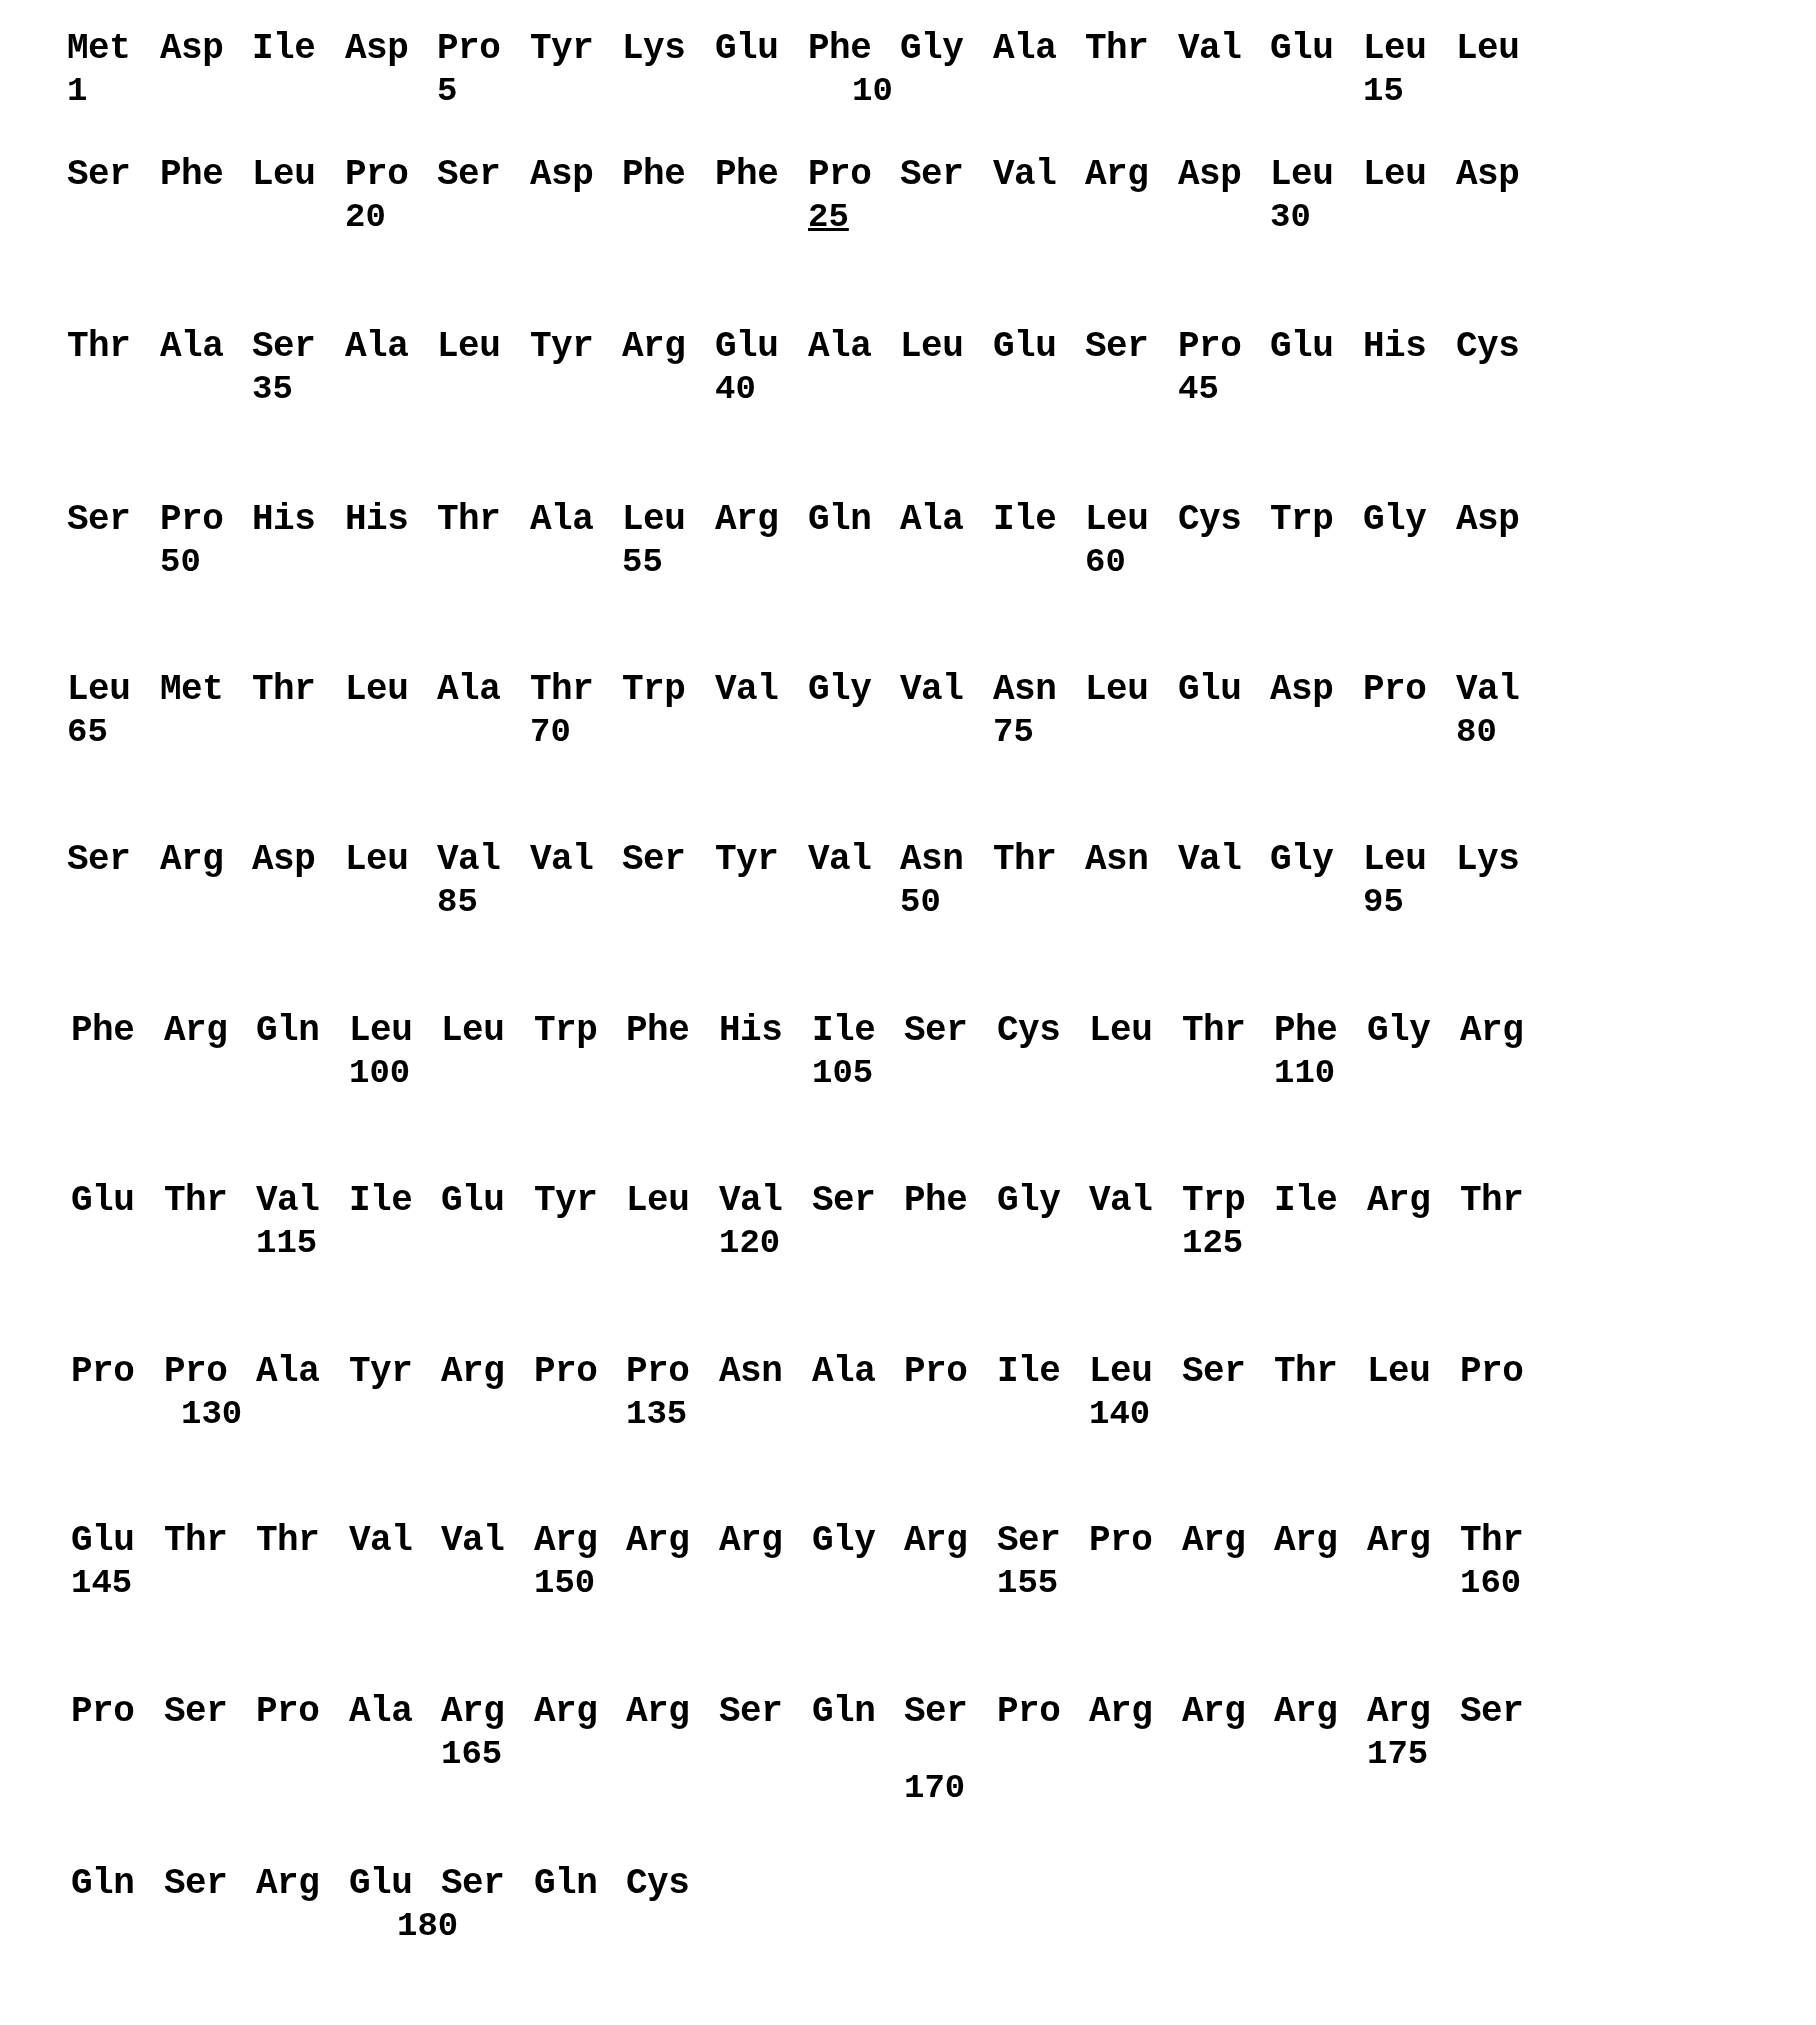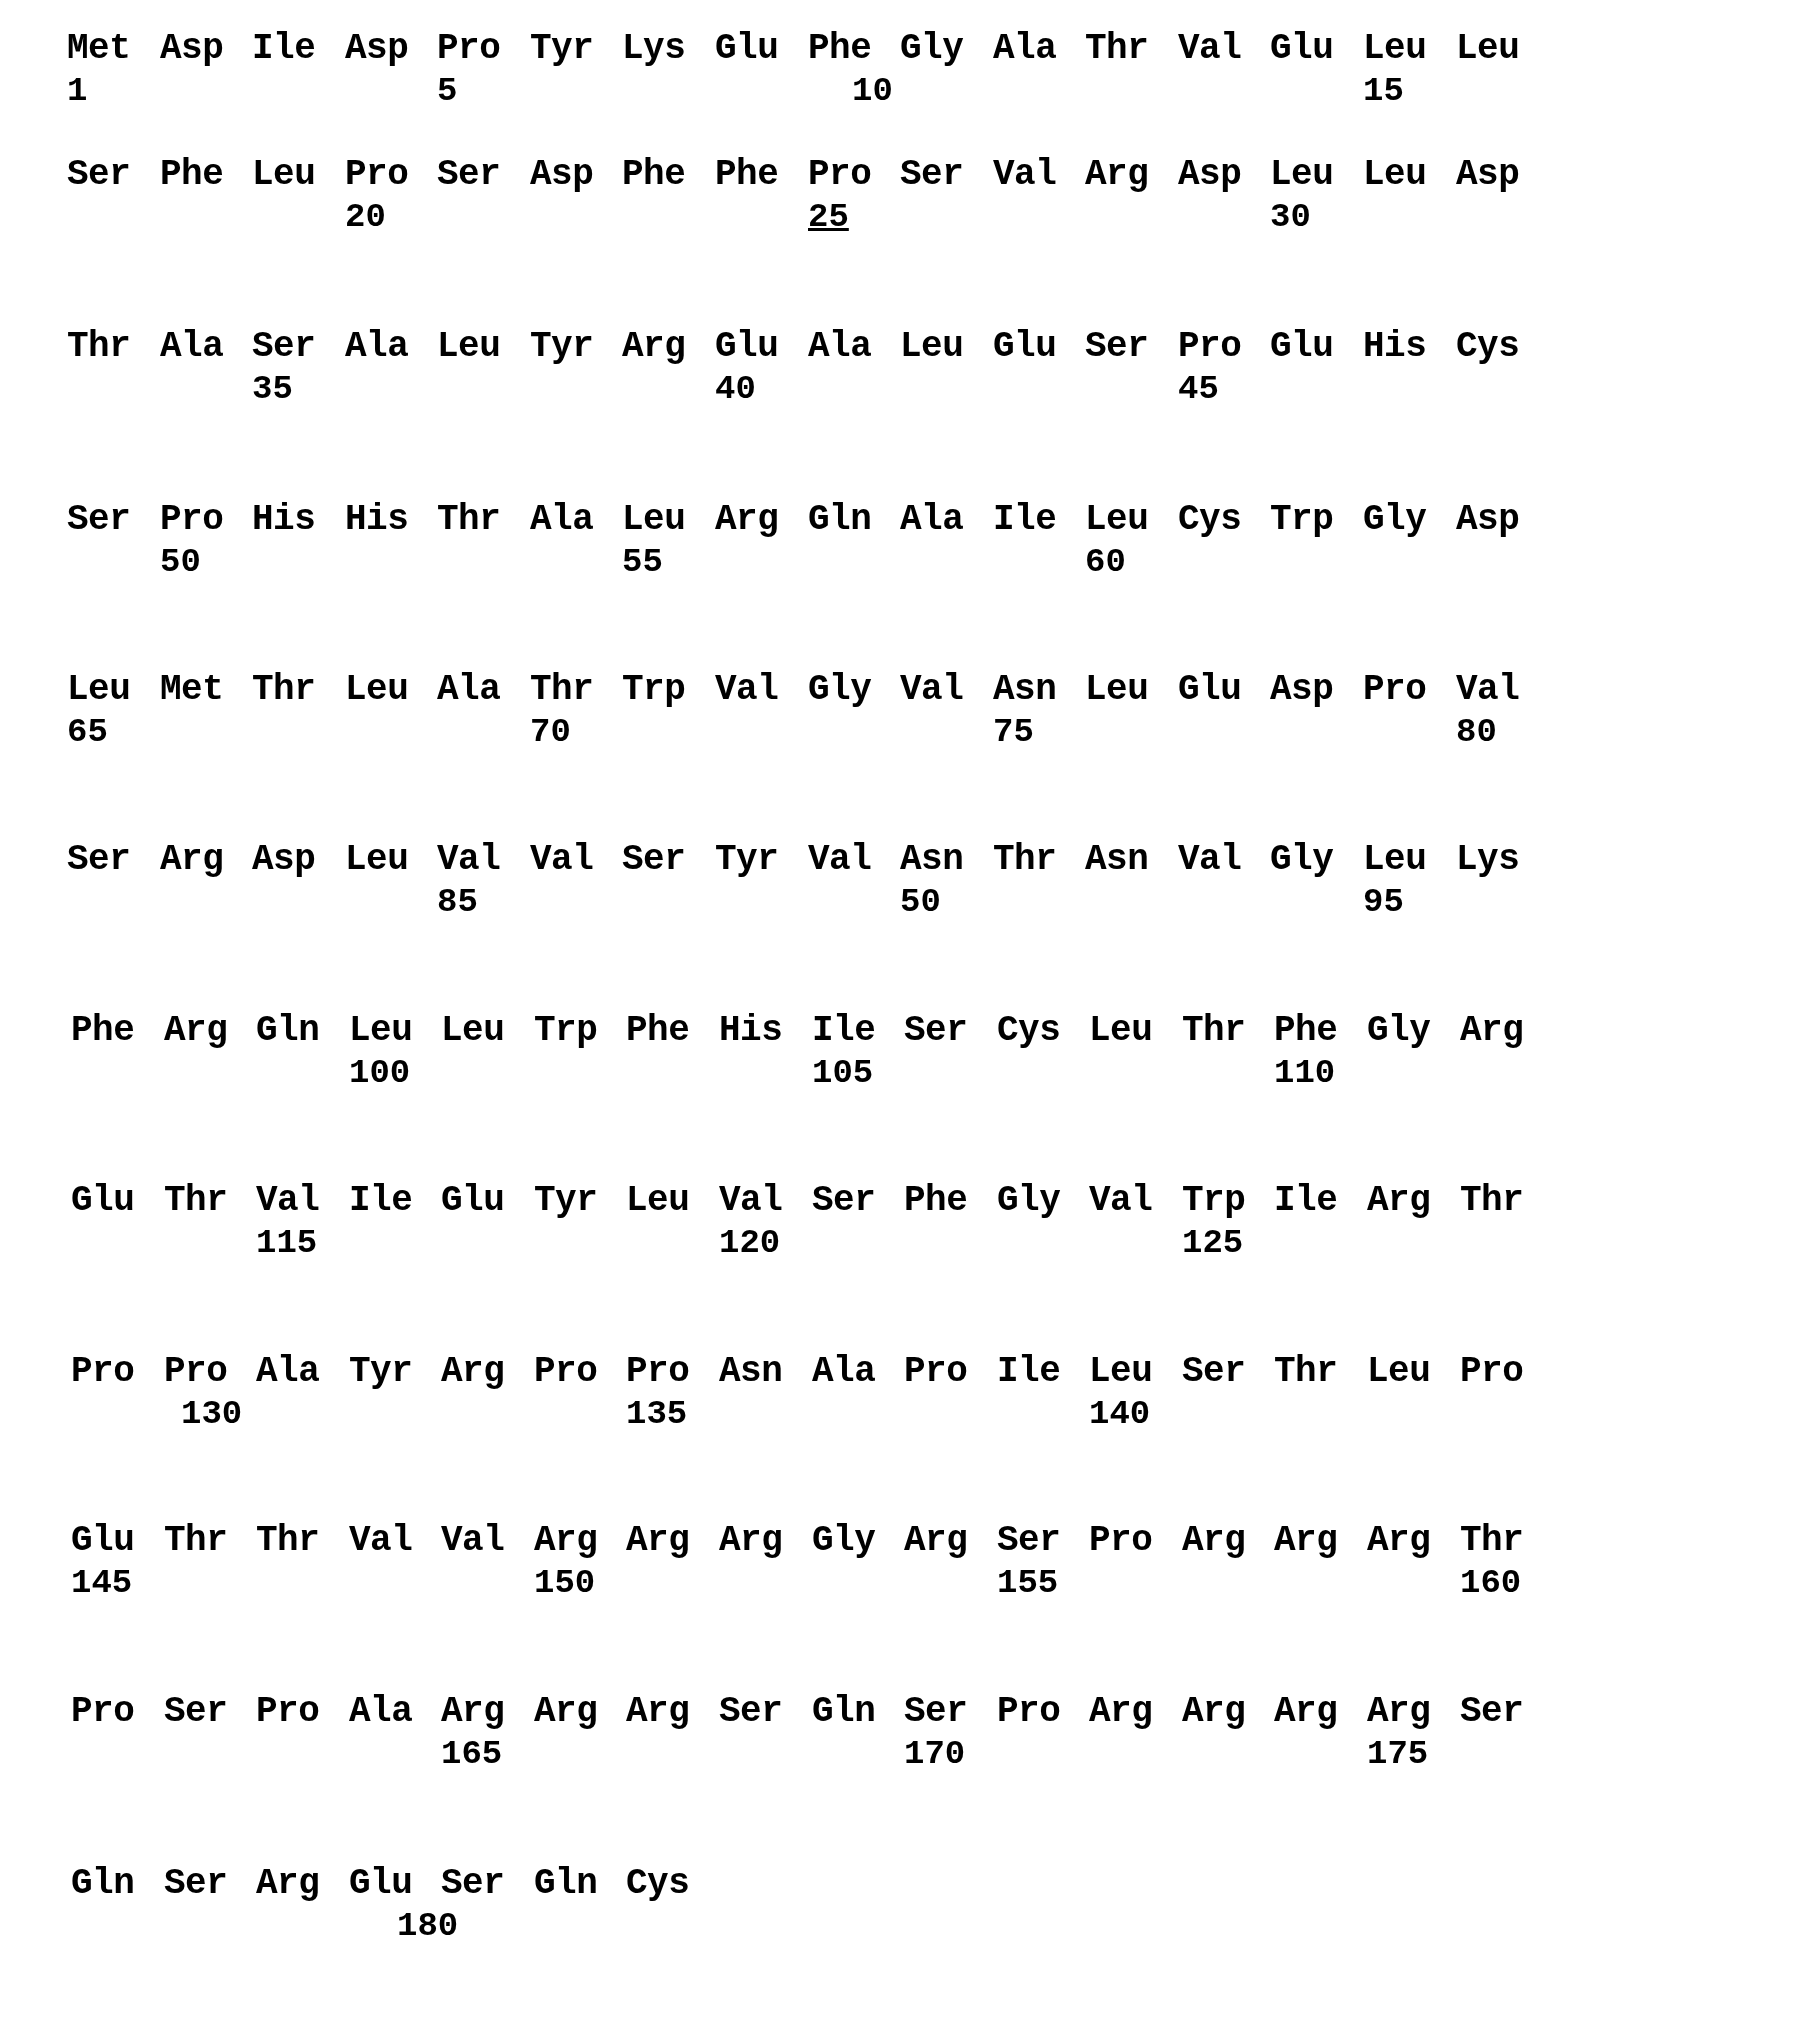--- a/index.html
+++ b/index.html
@@ -237,21 +237,21 @@
       <span class="res" style="left: 648px;">Ser</span>
       <span class="res" style="left: 741px;">Gln</span>
       <span class="res" style="left: 833px;">Ser</span>
       <span class="res" style="left: 926px;">Pro</span>
       <span class="res" style="left: 1018px;">Arg</span>
       <span class="res" style="left: 1111px;">Arg</span>
       <span class="res" style="left: 1203px;">Arg</span>
       <span class="res" style="left: 1296px;">Arg</span>
       <span class="res" style="left: 1389px;">Ser</span>
       <span class="num" style="left: 370px;">165</span>
-      <span class="num" style="left: 833px;">170</span>
+      <span class="num" style="left: 833px; margin-top: 34px;">170</span>
       <span class="num" style="left: 1296px;">175</span>
     </div>
     <div class="seq-row" style="top: 1863px; left: 71px;">
       <span class="res" style="left: 0px;">Gln</span>
       <span class="res" style="left: 93px;">Ser</span>
       <span class="res" style="left: 185px;">Arg</span>
       <span class="res" style="left: 278px;">Glu</span>
       <span class="res" style="left: 370px;">Ser</span>
       <span class="res" style="left: 463px;">Gln</span>
       <span class="res" style="left: 555px;">Cys</span>

